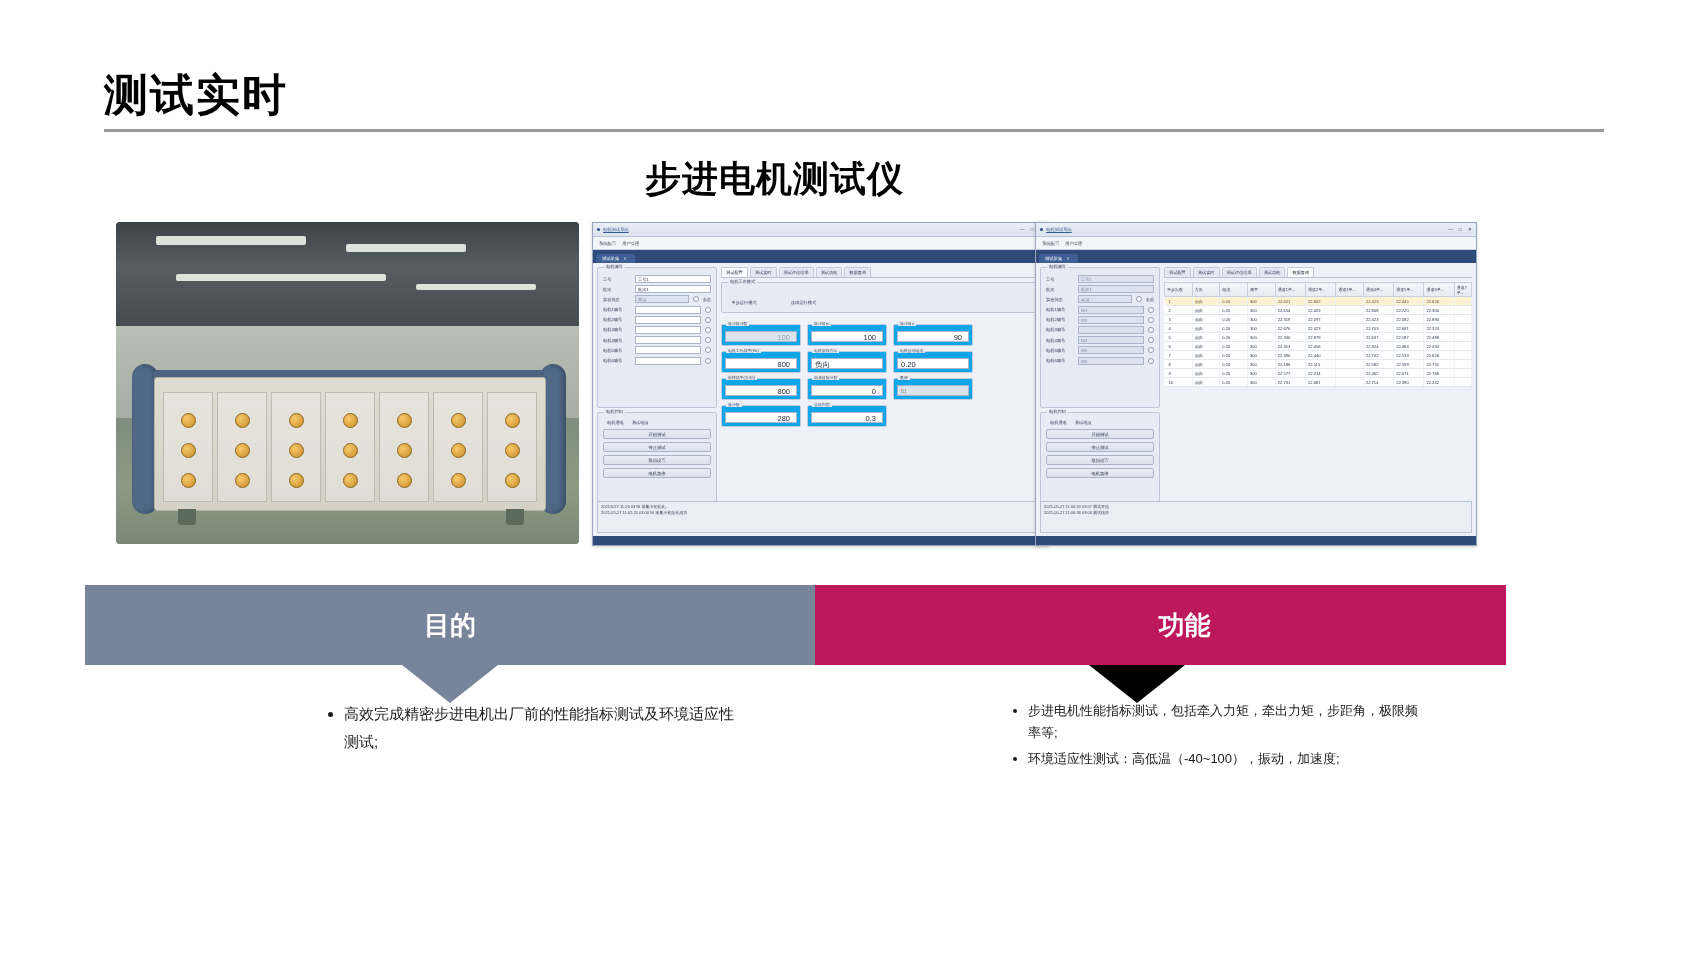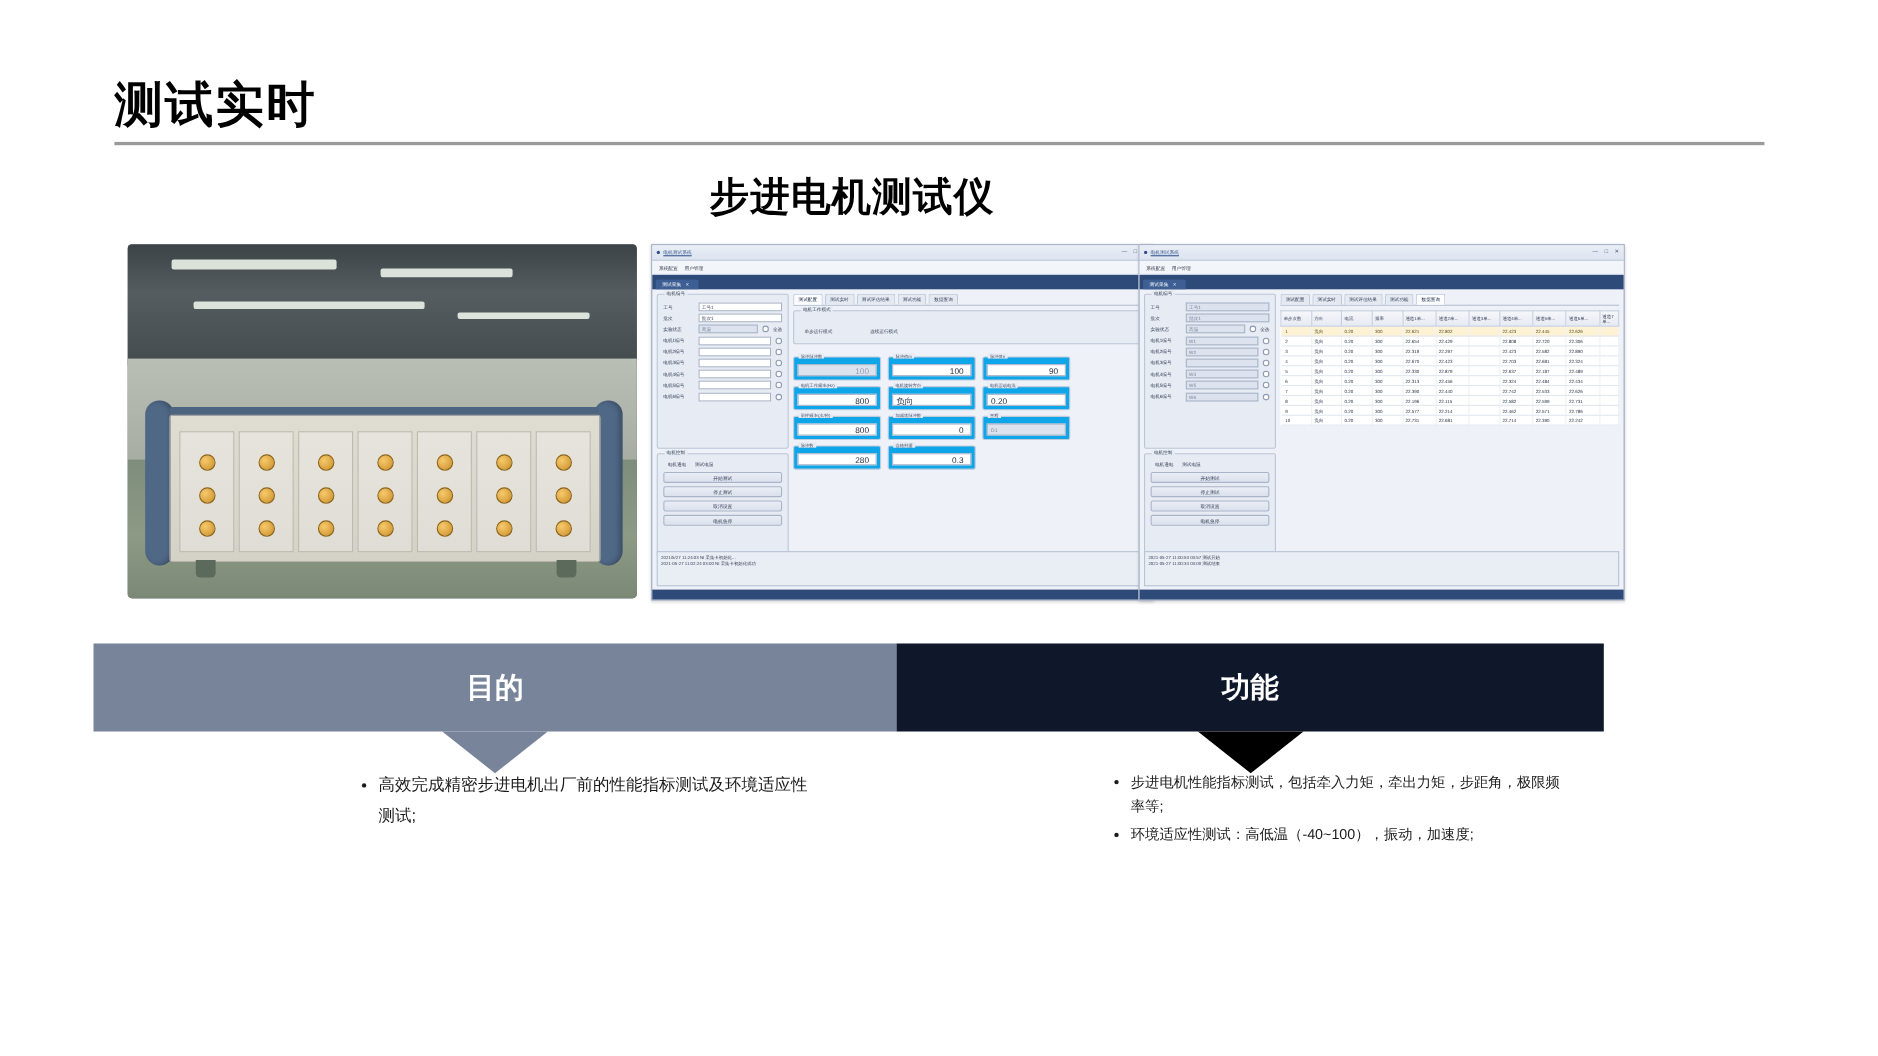--- a/index.html
+++ b/index.html
@@ -181,21 +181,21 @@
     justify-content:center;color:#fff;font-size:26px;font-weight:bold;text-align:right;}
   .banner .arrow{
     position:absolute;left:50%;transform:translateX(-50%);top:80px;
     width:0;height:0;border-left:48px solid transparent;
     border-right:48px solid transparent;
   }
   .banner.purpose{left:85px;width:730px;}
   .banner.purpose .bar{background:#78849a;}
   .banner.purpose .arrow{border-top:38px solid #78849a;}
   .banner.func{left:815px;width:643px;}
-  .banner.func .bar{background:#0f172a;}
+  .banner.func .bar{background:#be185d;padding-left:48px;}
   .banner.func .arrow{border-top:38px solid #000000;}
 
   .bullets{position:absolute;font-size:15px;color:#1a1a1a;line-height:28px;}
   .bullets.purpose{left:326px;top:700px;width:420px;}
   .bullets.func{left:1010px;top:700px;width:420px;font-size:13px;line-height:22px;}
   .bullets li{margin-bottom:4px;}
   .bullets ul{margin:0;padding-left:18px;}
 </style>
 </head>
 <body>

